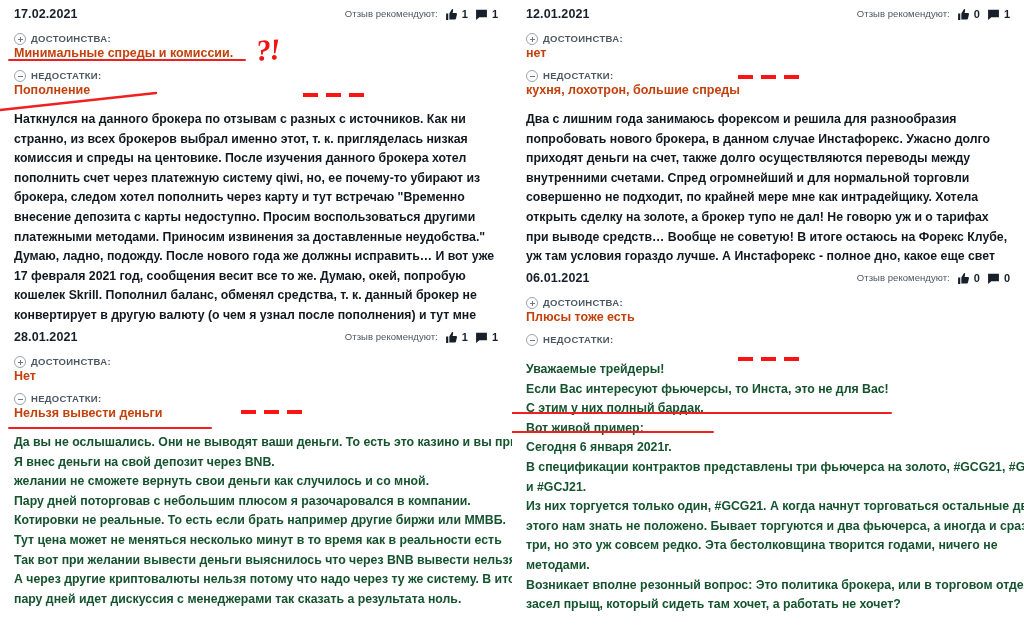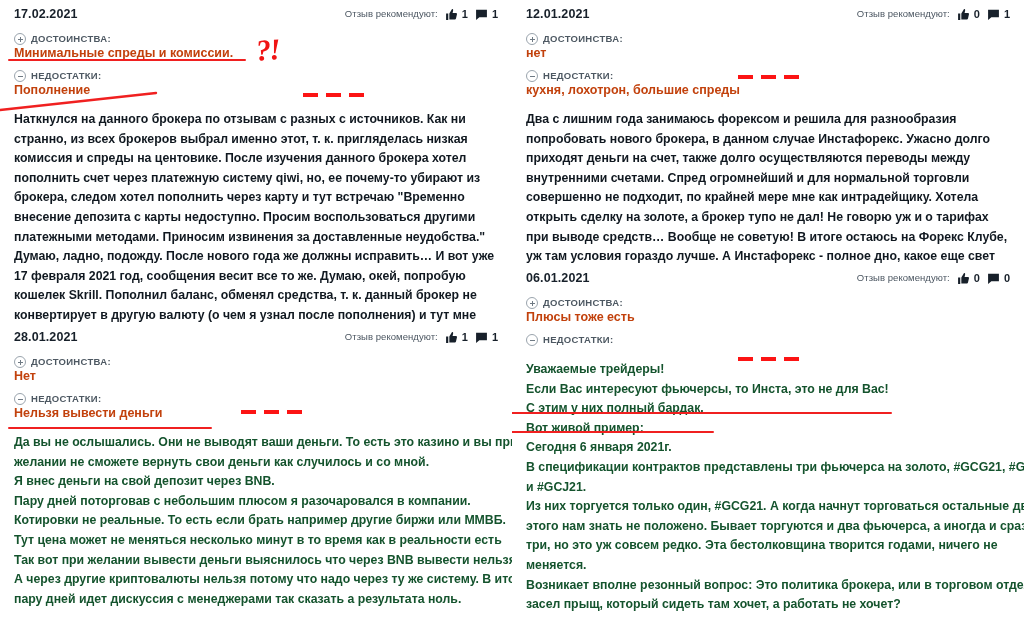--- a/index.html
+++ b/index.html
@@ -227,22 +227,22 @@
       <div class="prop">
         <div class="prop-title">
           <span class="circ circ-minus"></span>
           <span>НЕДОСТАТКИ:</span>
         </div>
         <div class="prop-text">Нельзя вывести деньги</div>
       </div>
 
       <div style="margin-top:12px;">
         <div class="body-line">Да вы не ослышались. Они не выводят ваши деньги. То есть это казино и вы при</div>
+        <div class="body-line">Я внес деньги на свой депозит через BNB.</div>
         <div class="body-line">желании не сможете вернуть свои деньги как случилось и со мной.</div>
-        <div class="body-line">Я внес деньги на свой депозит через BNB.</div>
         <div class="body-line">Пару дней поторговав с небольшим плюсом я разочаровался в компании.</div>
         <div class="body-line">Котировки не реальные. То есть если брать например другие биржи или ММВБ.</div>
         <div class="body-line">Тут цена может не меняться несколько минут в то время как в реальности есть</div>
         <div class="body-line">Так вот при желании вывести деньги выяснилось что через BNB вывести нельзя.</div>
         <div class="body-line">А через другие криптовалюты нельзя потому что надо через ту же систему. В итоге</div>
         <div class="body-line">пару дней идет дискуссия с менеджерами так сказать а результата ноль.</div>
       </div>
     </div>
 
     <div class="ann ann-line" style="left:8px; top:59px; width:238px;"></div>
@@ -351,21 +351,21 @@
         <div class="body-line">Уважаемые трейдеры!</div>
         <div class="body-line">Если Вас интересуют фьючерсы, то Инста, это не для Вас!</div>
         <div class="body-line">С этим у них полный бардак.</div>
         <div class="body-line">Вот живой пример:</div>
         <div class="body-line">Сегодня 6 января 2021г.</div>
         <div class="body-line">В спецификации контрактов представлены три фьючерса на золото, #GCG21, #GCH21</div>
         <div class="body-line">и #GCJ21.</div>
         <div class="body-line">Из них торгуется только один, #GCG21. А когда начнут торговаться остальные два,</div>
         <div class="body-line">этого нам знать не положено. Бывает торгуются и два фьючерса, а иногда и сразу</div>
         <div class="body-line">три, но это уж совсем редко. Эта бестолковщина творится годами, ничего не</div>
-        <div class="body-line">меняется.</div>
+        <div class="body-line">методами.</div>
         <div class="body-line">Возникает вполне резонный вопрос: Это политика брокера, или в торговом отделе</div>
         <div class="body-line">засел прыщ, который сидеть там хочет, а работать не хочет?</div>
 
       </div>
     </div>
 
     <div class="ann ann-dashes" style="left:226px; top:75px;">
       <i></i>
         <i></i>
         <i></i>

